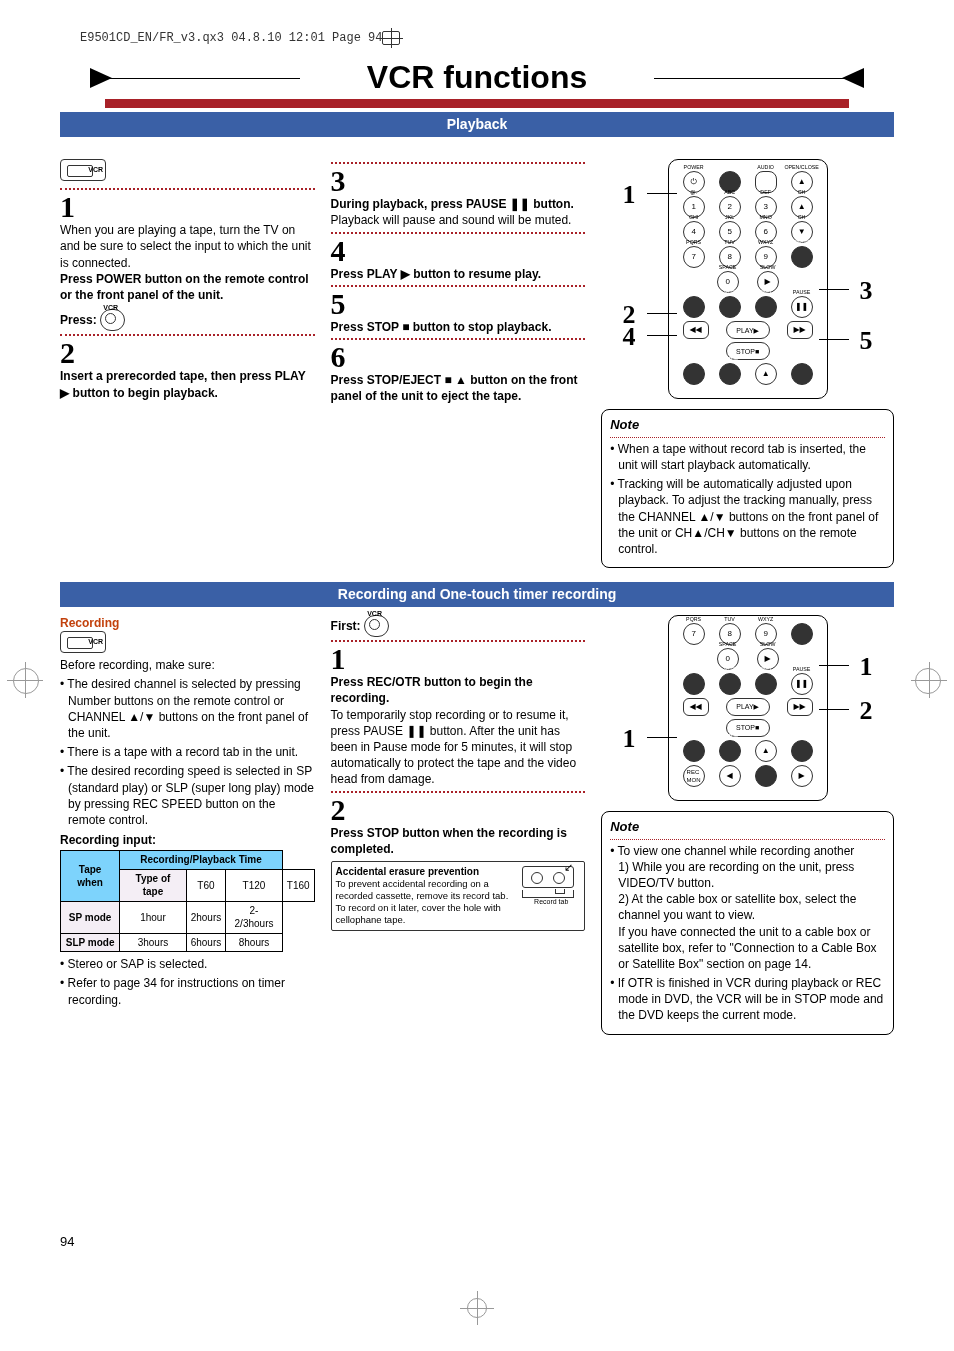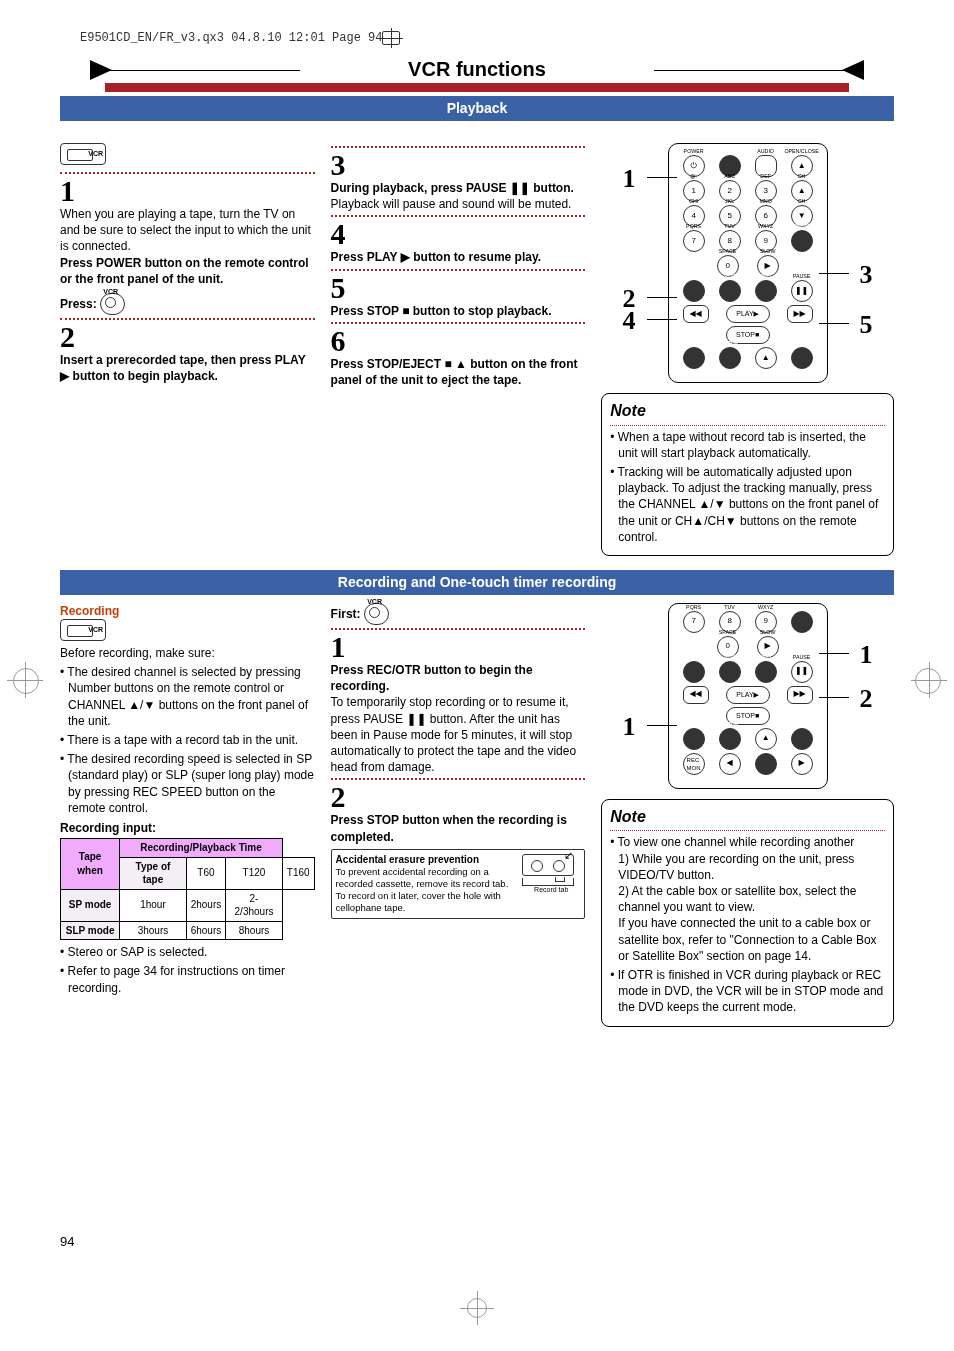--- a/index.html
+++ b/index.html
@@ -17,21 +17,21 @@
 .bottom-reg::before,.bottom-reg::after{content:"";position:absolute;background:#999}
 .bottom-reg::before{left:50%;top:-4px;bottom:-4px;width:1px}
 .bottom-reg::after{top:50%;left:-4px;right:-4px;height:1px}
 .bottom-reg span{position:absolute;inset:3px;border:1px solid #999;border-radius:50%}
 .header-meta{font-family:"Courier New",monospace;font-size:12px;color:#333;padding-left:20px;display:flex;align-items:center;gap:0}
 .hm-icon{width:18px;height:14px;border:1.5px solid #333;border-radius:2px;position:relative}
 .hm-icon::before,.hm-icon::after{content:"";position:absolute;background:#333}
 .hm-icon::before{left:50%;top:-4px;bottom:-4px;width:1px}
 .hm-icon::after{top:50%;left:-4px;right:-4px;height:1px}
 .title-band{position:relative;text-align:center;margin:10px 0 0}
-.title-band h1{font-size:20px;font-weight:700;display:inline-block;position:relative;padding:0 60px}
+.title-band h1{font-size:32px;font-weight:700;display:inline-block;position:relative;padding:0 60px}
 .title-band .line{position:absolute;top:50%;border-top:1px solid #000}
 .title-band .line.l{left:40px;width:200px}
 .title-band .line.r{right:40px;width:200px}
 .title-band .arrow-l,.title-band .arrow-r{position:absolute;top:50%;width:0;height:0;border-top:10px solid transparent;border-bottom:10px solid transparent;margin-top:-10px}
 .title-band .arrow-l{left:30px;border-left:22px solid #000}
 .title-band .arrow-r{right:30px;border-right:22px solid #000}
 .sect-bar{background:#3a60a6;color:#fff;font-weight:700;text-align:center;padding:3px 12px;font-size:14px;margin-top:4px}
 .red-block{background:#a82128;height:9px;margin:0 45px}
 .columns{display:flex;gap:16px;margin-top:22px}
 .col{flex:1}
@@ -48,24 +48,24 @@
 .mini-remote .lbl{font-size:7px;font-weight:700;position:absolute;top:-7px;right:6px}
 .remote-dia{border:1px solid #000;border-radius:10px;padding:8px 14px 10px;position:relative;margin:0 auto 10px;width:160px}
 .remote-row{display:flex;justify-content:space-between;margin:3px 0}
 .rbtn{width:22px;height:22px;border:1px solid #333;border-radius:50%;display:flex;align-items:center;justify-content:center;font-size:8px;position:relative;background:#fff}
 .rbtn.on{background:#333;color:#fff}
 .rbtn.oval{border-radius:12px;width:44px;height:18px;font-size:7px}
 .rbtn .toplabel{position:absolute;top:-8px;left:50%;transform:translateX(-50%);font-size:5.3px;white-space:nowrap}
 .callout-n{position:absolute;font-family:Georgia,serif;font-size:26px;font-weight:700}
 .callout-line{position:absolute;background:#000}
 .note-box{border:1px solid #000;border-radius:8px 8px 8px 8px;padding:6px 8px 10px;margin-top:6px}
-.note-hdr{font-style:italic;font-weight:700;font-size:16px}
+.note-hdr{font-style:italic;font-weight:700;font-size:13px}
 .table-speed{border-collapse:collapse;width:100%;font-size:10px;margin-top:2px}
 .table-speed th,.table-speed td{border:1px solid #000;padding:2px 4px;text-align:center}
-.table-speed th{font-weight:700;background:#f0abfc}
+.table-speed th{font-weight:700;background:#7dd3fc}
 .table-speed td.rh{font-weight:700;text-align:center;background:#f4eef5}
 .rec-box{border:1px solid #333;border-radius:2px;padding:4px;font-size:9.5px;line-height:1.25;margin-top:4px}
 .rec-hdr{font-weight:700;font-size:10px}
 .rec-ill{float:right;width:58px;margin-left:4px}
 .rec-ill .cass{width:52px;height:22px;border:1px solid #333;border-radius:3px;position:relative;margin-bottom:2px}
 .rec-ill .cass::before,.rec-ill .cass::after{content:"";position:absolute;top:5px;width:10px;height:10px;border:1px solid #333;border-radius:50%}
 .rec-ill .cass::before{left:8px}
 .rec-ill .cass::after{right:8px}
 .rec-ill .tab{font-size:7px;text-align:center}
 .rec-ill .tabimg{width:52px;height:8px;border:1px solid #333;border-top:0;position:relative}

